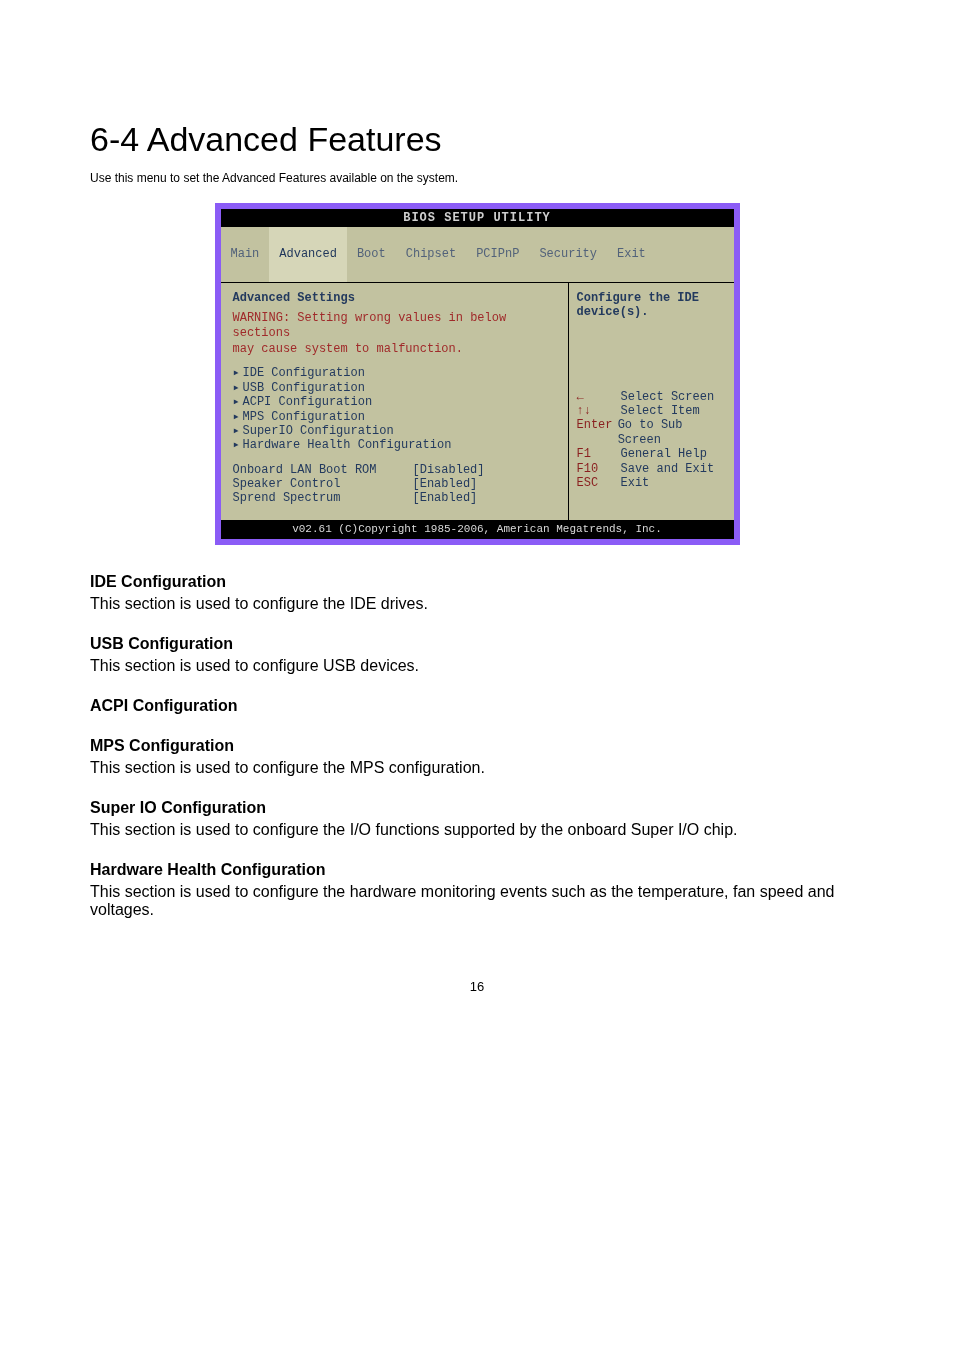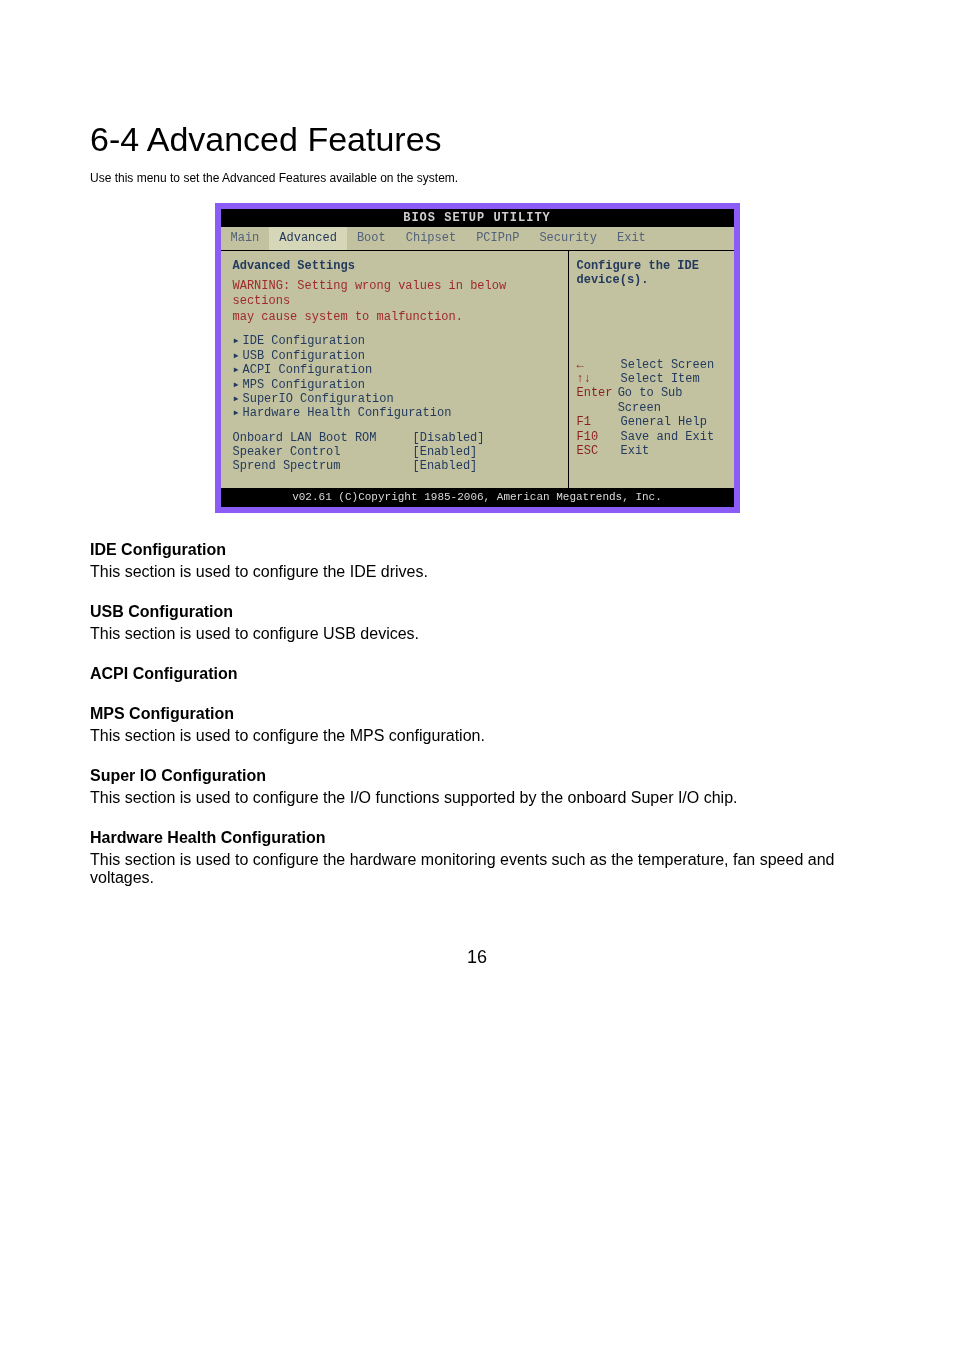--- a/index.html
+++ b/index.html
@@ -42,21 +42,21 @@
     font-weight: bold;
     letter-spacing: 1px;
     padding: 2px 0;
   }
   .bios-tabs {
     display: flex;
     background: #c2c2a0;
     border-bottom: 1px solid #000;
   }
   .bios-tab {
-    padding: 4px 10px;
+    padding: 20px 10px;
     color: #52627a;
   }
   .bios-tab.active {
     background: #d6d6b8;
     color: #1e355a;
     font-weight: normal;
   }
   .bios-body {
     display: flex;
   }
@@ -120,21 +120,21 @@
     font-size: 16px;
     margin-top: 22px;
     margin-bottom: 4px;
   }
   .section-text {
     font-size: 16px;
     margin-bottom: 6px;
   }
   .page-num {
     text-align: center;
-    font-size: 18px;
+    font-size: 13px;
     margin-top: 60px;
   }
 </style>
 </head>
 <body>
 
 <h1>6-4 Advanced Features</h1>
 <p class="intro">Use this menu to set the Advanced Features available on the system.</p>
 
 <div class="bios-wrap">

